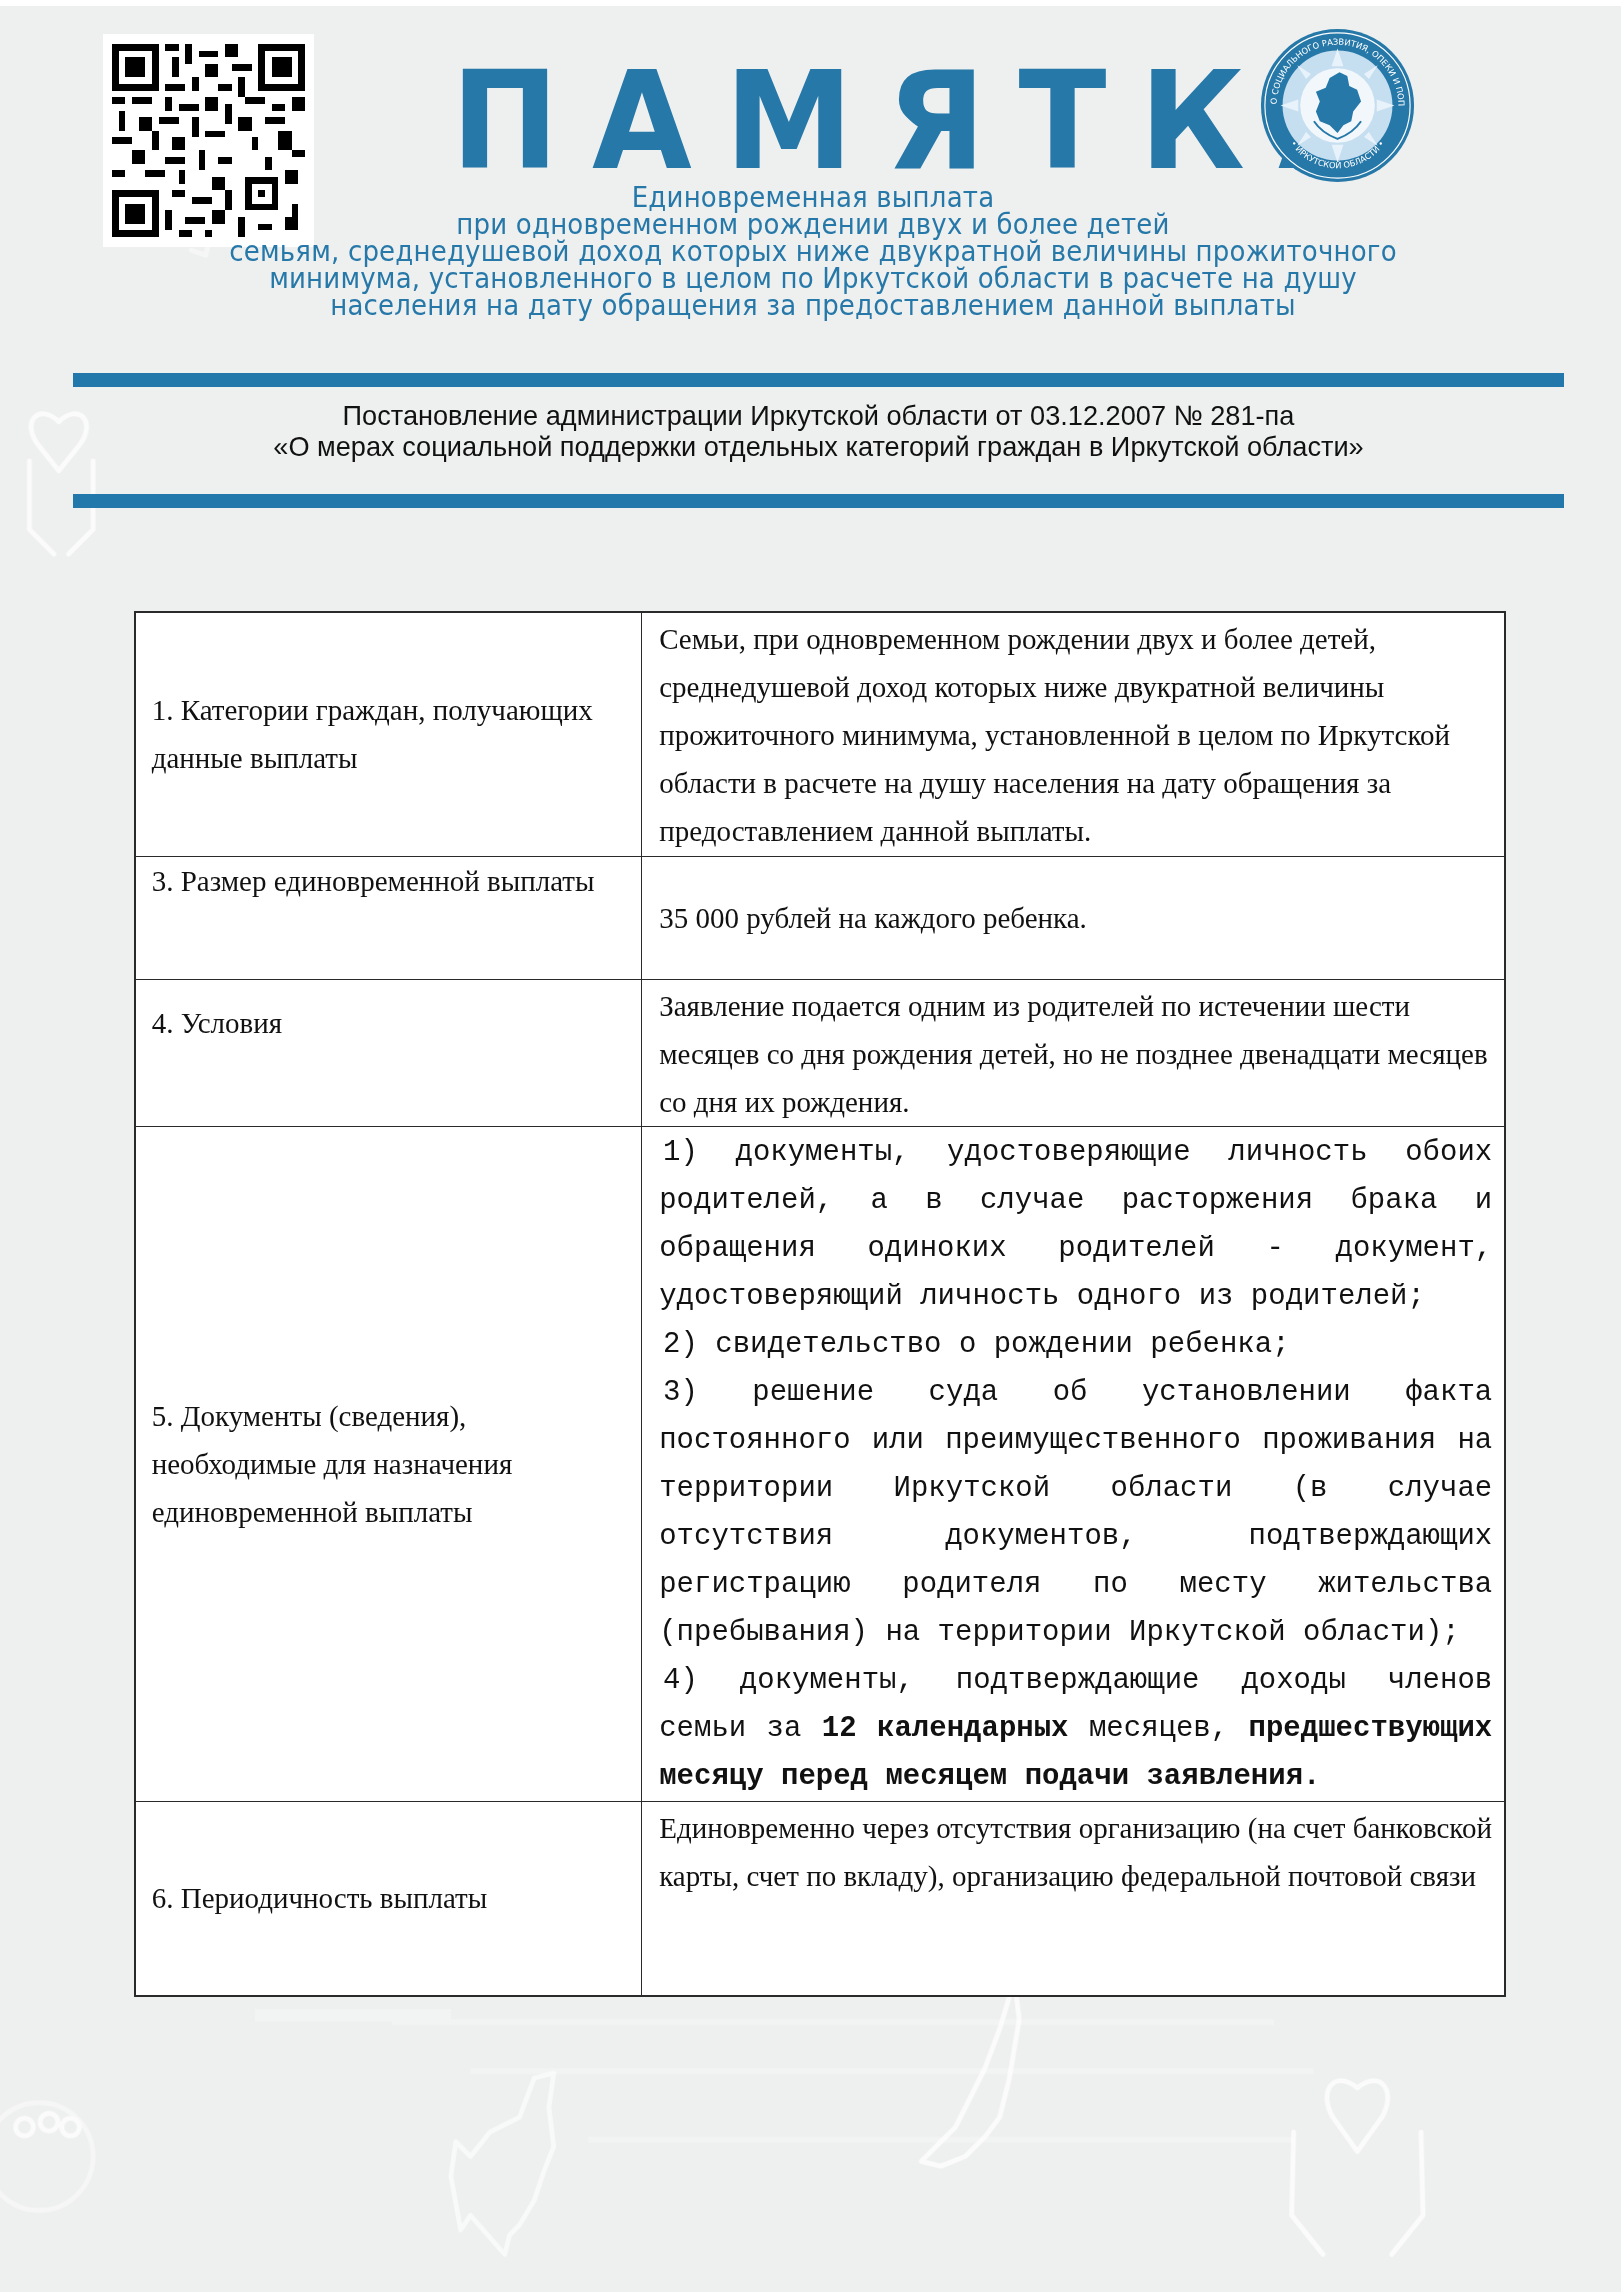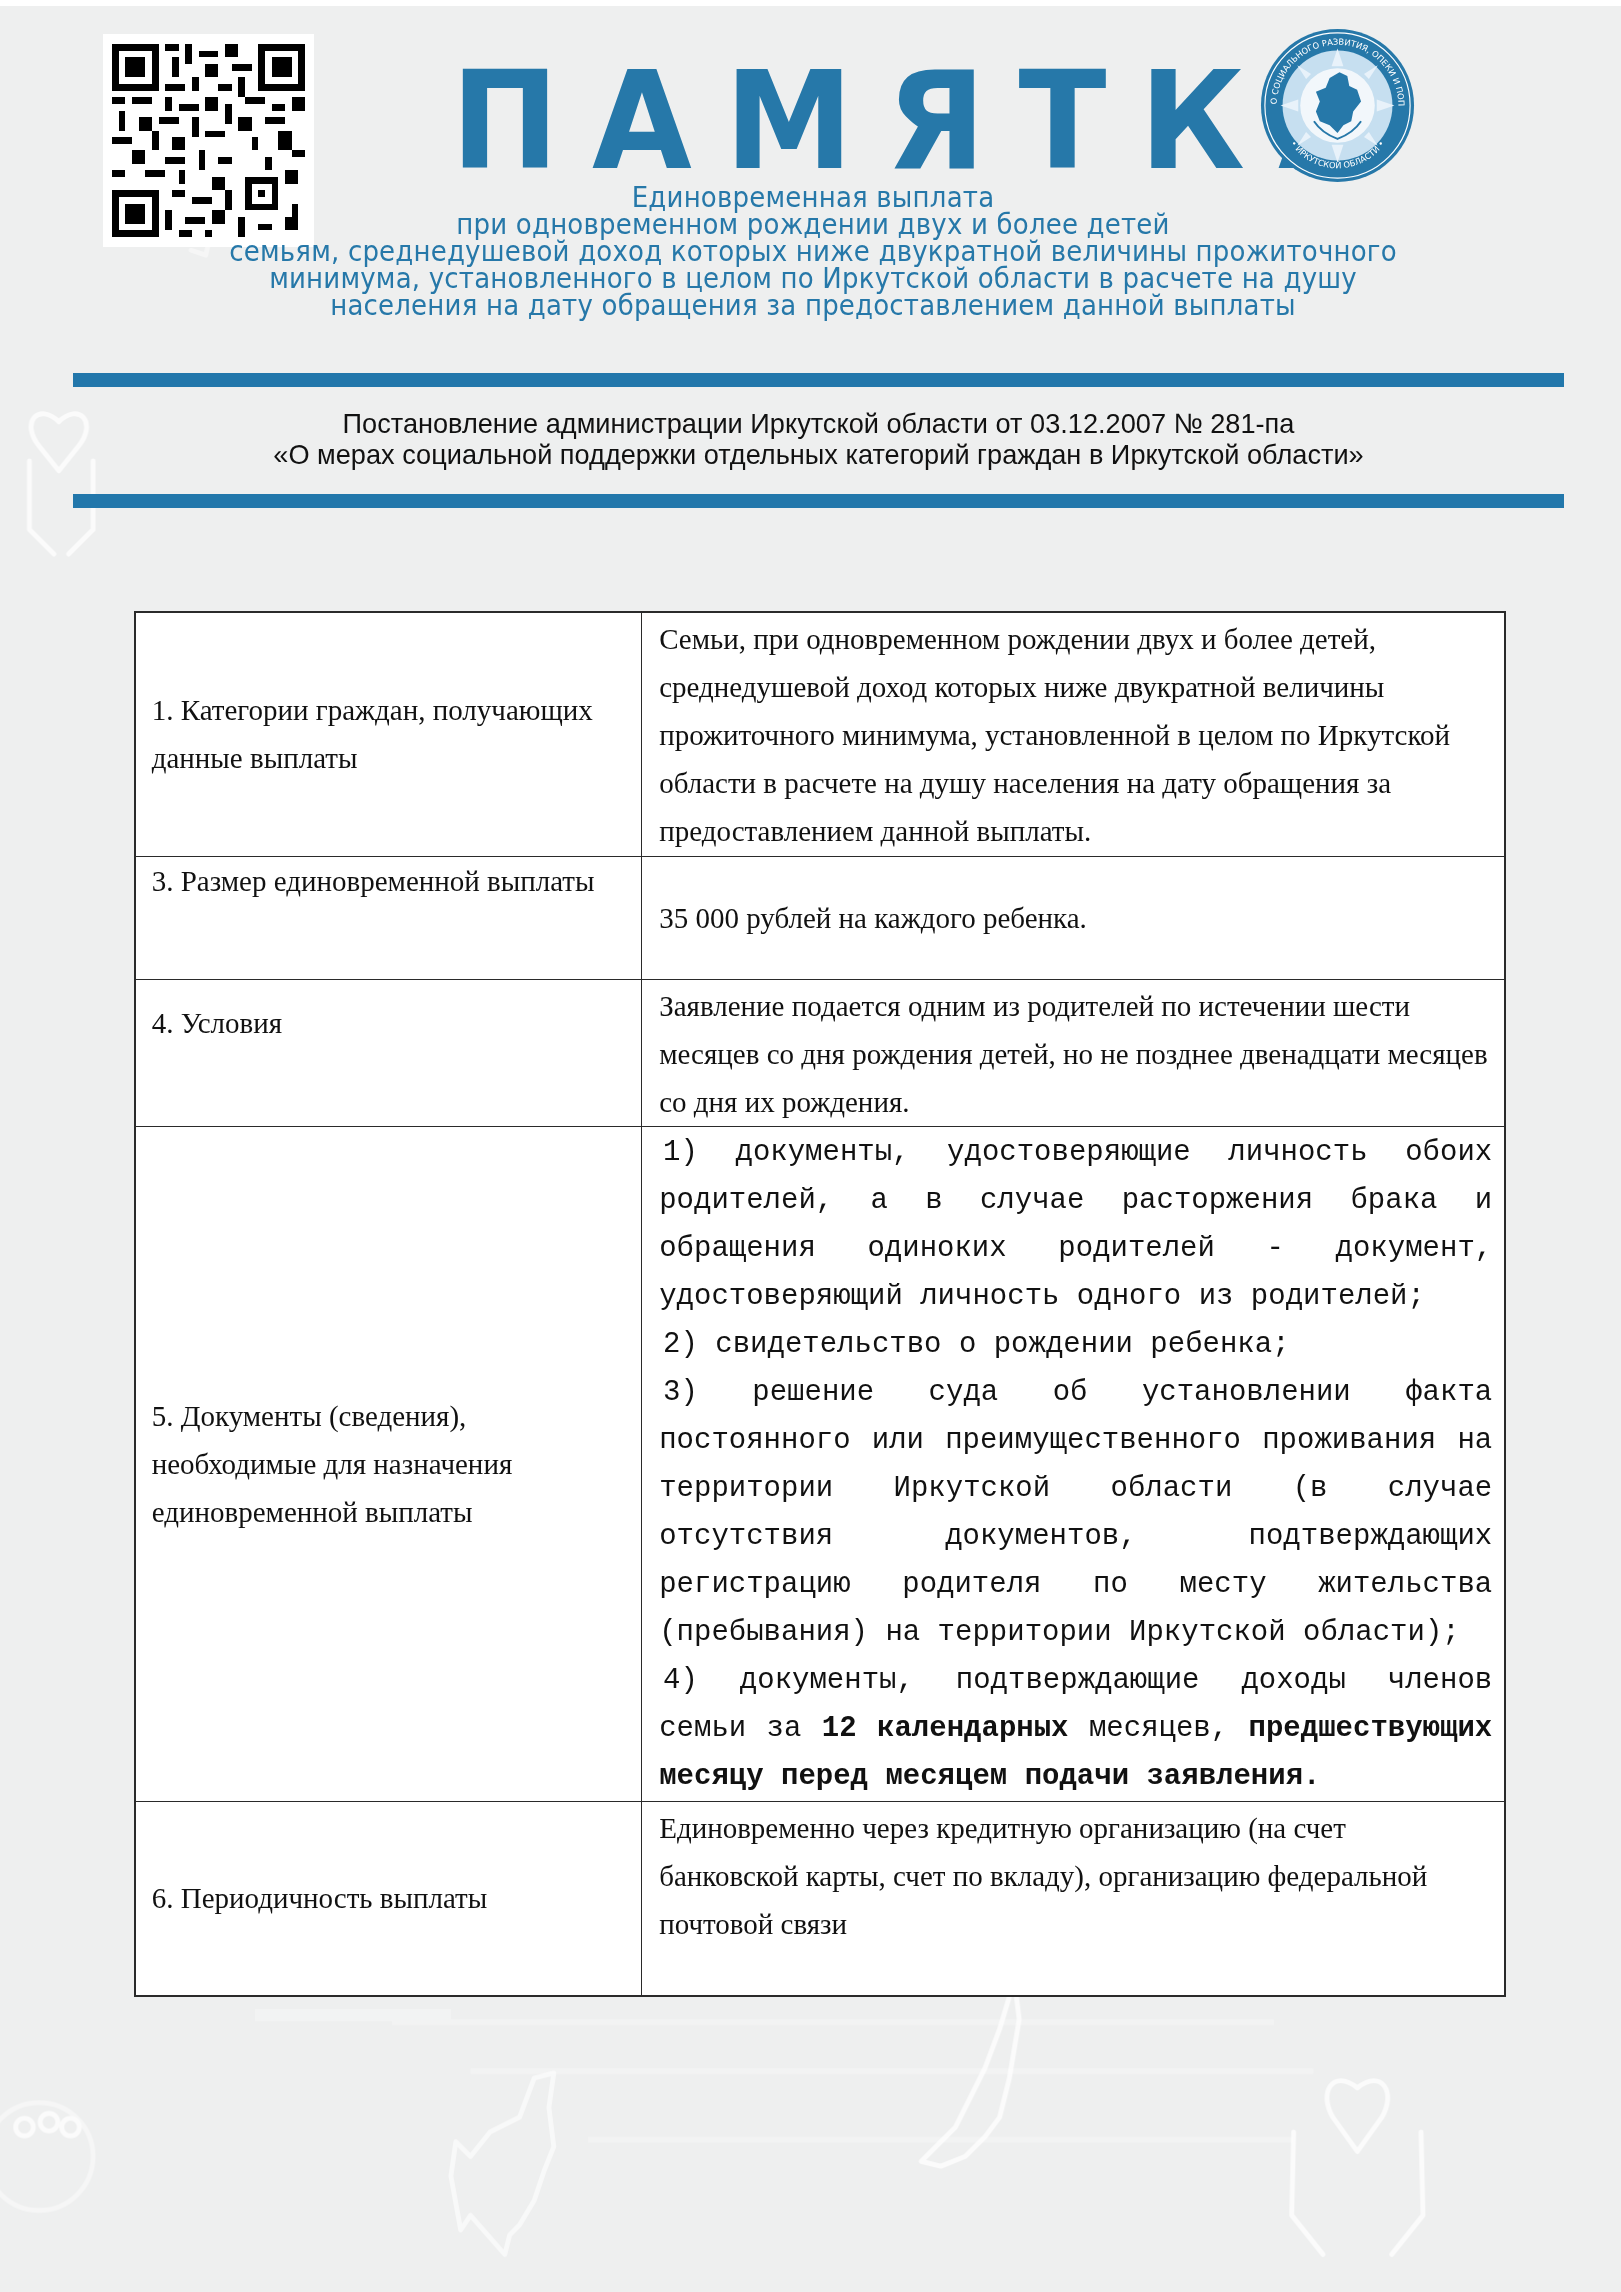--- a/index.html
+++ b/index.html
@@ -30,21 +30,21 @@
     .subtitle { position: absolute; left: 127px; top: 184px; width: 1372px; text-align: center; }
     .subtitle .line {
       font-family: "DejaVu Sans", sans-serif; font-size: 28px; line-height: 27px; color: #2678a9;
       letter-spacing: 0.2px; white-space: nowrap; transform: scaleX(0.93);
     }
 
     .bar { position: absolute; left: 73px; width: 1491px; height: 13.7px; background: #2277ab; }
     .bar.b1 { top: 373px; }
     .bar.b2 { top: 494px; }
 
-    .decree { position: absolute; left: 73px; top: 400px; width: 1491px; text-align: center; margin-top: 8px; }
+    .decree { position: absolute; left: 73px; top: 400px; width: 1491px; text-align: center; }
     .decree .line {
       font-family: "Liberation Sans", sans-serif; font-size: 28px; line-height: 31px; color: #111111;
       white-space: nowrap; transform: scaleX(0.97);
     }
 
     
     .info-table {
       position: absolute; left: 134px; top: 611px; width: 1372px;
       border-collapse: collapse; background: #ffffff;
       border: 2px solid #2a2a2a;
@@ -243,18 +243,18 @@
         <td class="label">5. Документы (сведения), необходимые для назначения единовременной выплаты</td>
         <td class="value top justify">
           <span class="doc-item"><span class="num">1) документы, удостоверяющие личность обоих родителей, а в случае расторжения брака и обращения одиноких родителей - документ, удостоверяющий личность одного из родителей;</span></span>
           <span class="doc-item"><span class="num">2) свидетельство о рождении ребенка;</span></span>
           <span class="doc-item"><span class="num">3) решение суда об установлении факта постоянного или преимущественного проживания на территории Иркутской области (в случае отсутствия документов, подтверждающих регистрацию родителя по месту жительства (пребывания) на территории Иркутской области);</span></span>
           <span class="doc-item"><span class="num"><span>4) документы, подтверждающие доходы членов семьи за </span><span class="bold">12 календарных</span><span> месяцев, </span><span class="bold">предшествующих месяцу перед месяцем подачи заявления.</span></span></span>
         </td>
       </tr>
       <tr class="r6">
         <td class="label">6. Периодичность выплаты</td>
-        <td class="value top">Единовременно через кредитную организацию (на счет банковской карты, счет по вкладу), организацию федеральной почтовой связи</td>
+        <td class="value top">Единовременно через отсутствия организацию (на счет банковской карты, счет по вкладу), организацию федеральной почтовой связи</td>
       </tr>
     </tbody>
   </table>
 </div>
 
 
 </body></html>

